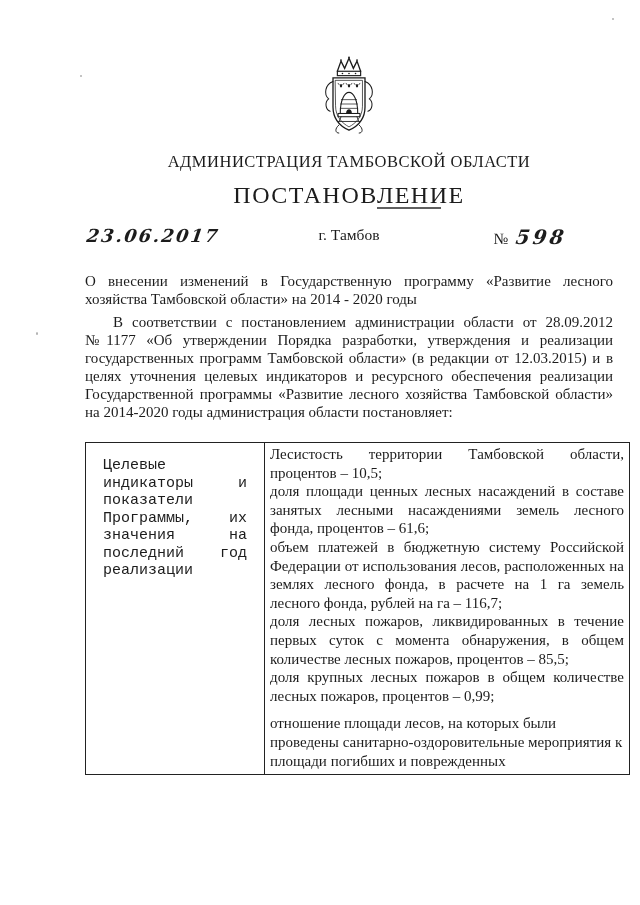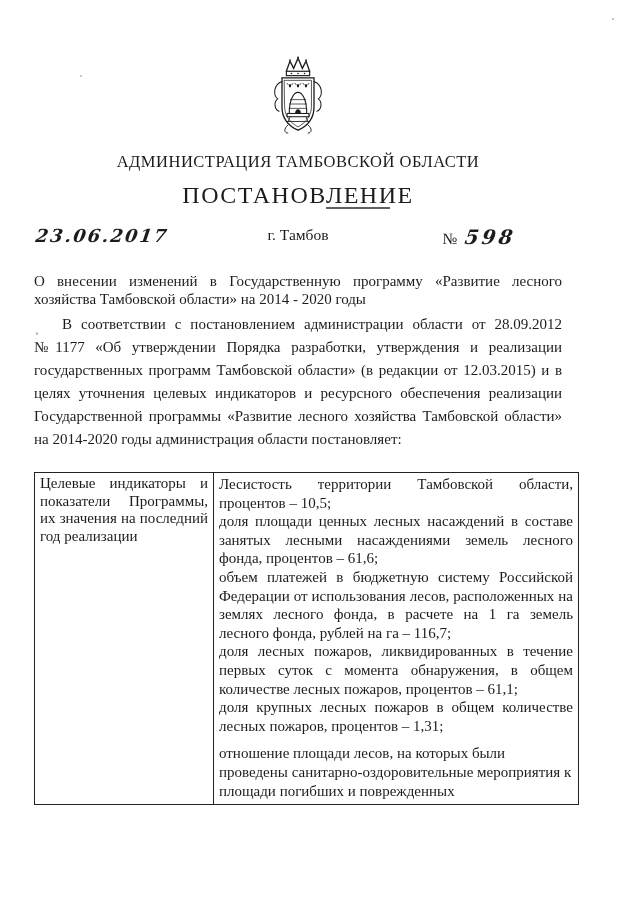--- a/index.html
+++ b/index.html
@@ -9,21 +9,21 @@
   }
   .page {
     position: relative;
     width: 640px;
     height: 905px;
     background: #ffffff;
     color: #1c1c1c;
     font-family: "Liberation Serif", serif;
     overflow: hidden;
     box-sizing: border-box;
-    padding: 56px 27px 0 34px;
+    padding: 56px 27px 0 85px;
   }
   .content {
     position: relative;
     width: 528px;
   }
   
   .emblem-wrap {
     text-align: center;
     height: 80px;
     margin-bottom: 16px;
@@ -96,21 +96,21 @@
   
   .subject {
     margin-top: 22px;
     font-size: 15px;
     line-height: 17.5px;
     text-align: justify;
   }
   .para {
     margin: 0;
     font-size: 15px;
-    line-height: 23px;
+    line-height: 18px;
     text-align: justify;
     text-indent: 28px;
   }
   .para-block {
     margin-top: 5px;
   }
   
   .passport-table {
     margin-top: 21px;
     width: 522px;
@@ -119,23 +119,24 @@
   }
   .passport-table td {
     border: 1.5px solid #222222;
     vertical-align: top;
     font-size: 15px;
     padding: 2px 5px 4px 5px;
   }
   td.cell-left  { width: 168px; }
   td.cell-right { width: 354px; }
   .cell-left p {
-    margin: 0;
+    margin: 12px;
     line-height: 17.5px;
     text-align: justify;
+    font-family: Liberation Mono, monospace;
   }
   .cell-right p {
     margin: 0;
     line-height: 18.6px;
     text-align: justify;
   }
   .cell-right p.no-justify {
     text-align: left;
     margin-top: 9px;
   }
@@ -220,22 +221,22 @@
     <table class="passport-table">
       <tbody>
           <tr>
         <td class="cell-left">
           <p>Целевые индикаторы и показатели Программы, их значения на последний год реализации</p>
         </td>
         <td class="cell-right">
           <p>Лесистость территории Тамбовской области, процентов – 10,5;</p>
           <p>доля площади ценных лесных насаждений в составе занятых лесными насаждениями земель лесного фонда, процентов – 61,6;</p>
           <p>объем платежей в бюджетную систему Российской Федерации от использования лесов, расположенных на землях лесного фонда, в расчете на 1 га земель лесного фонда, рублей на га – 116,7;</p>
-          <p>доля лесных пожаров, ликвидированных в течение первых суток с момента обнаружения, в общем количестве лесных пожаров, процентов – 61,1;</p>
-          <p>доля крупных лесных пожаров в общем количестве лесных пожаров, процентов – 1,31;</p>
+          <p>доля лесных пожаров, ликвидированных в течение первых суток с момента обнаружения, в общем количестве лесных пожаров, процентов – 85,5;</p>
+          <p>доля крупных лесных пожаров в общем количестве лесных пожаров, процентов – 0,99;</p>
           <p class="no-justify">отношение площади лесов, на которых были проведены санитарно-оздоровительные мероприятия к площади погибших и поврежденных</p>
         </td>
       </tr>
     </tbody>
       </table>
 
   </div>
 </div>
 
 </body></html>

